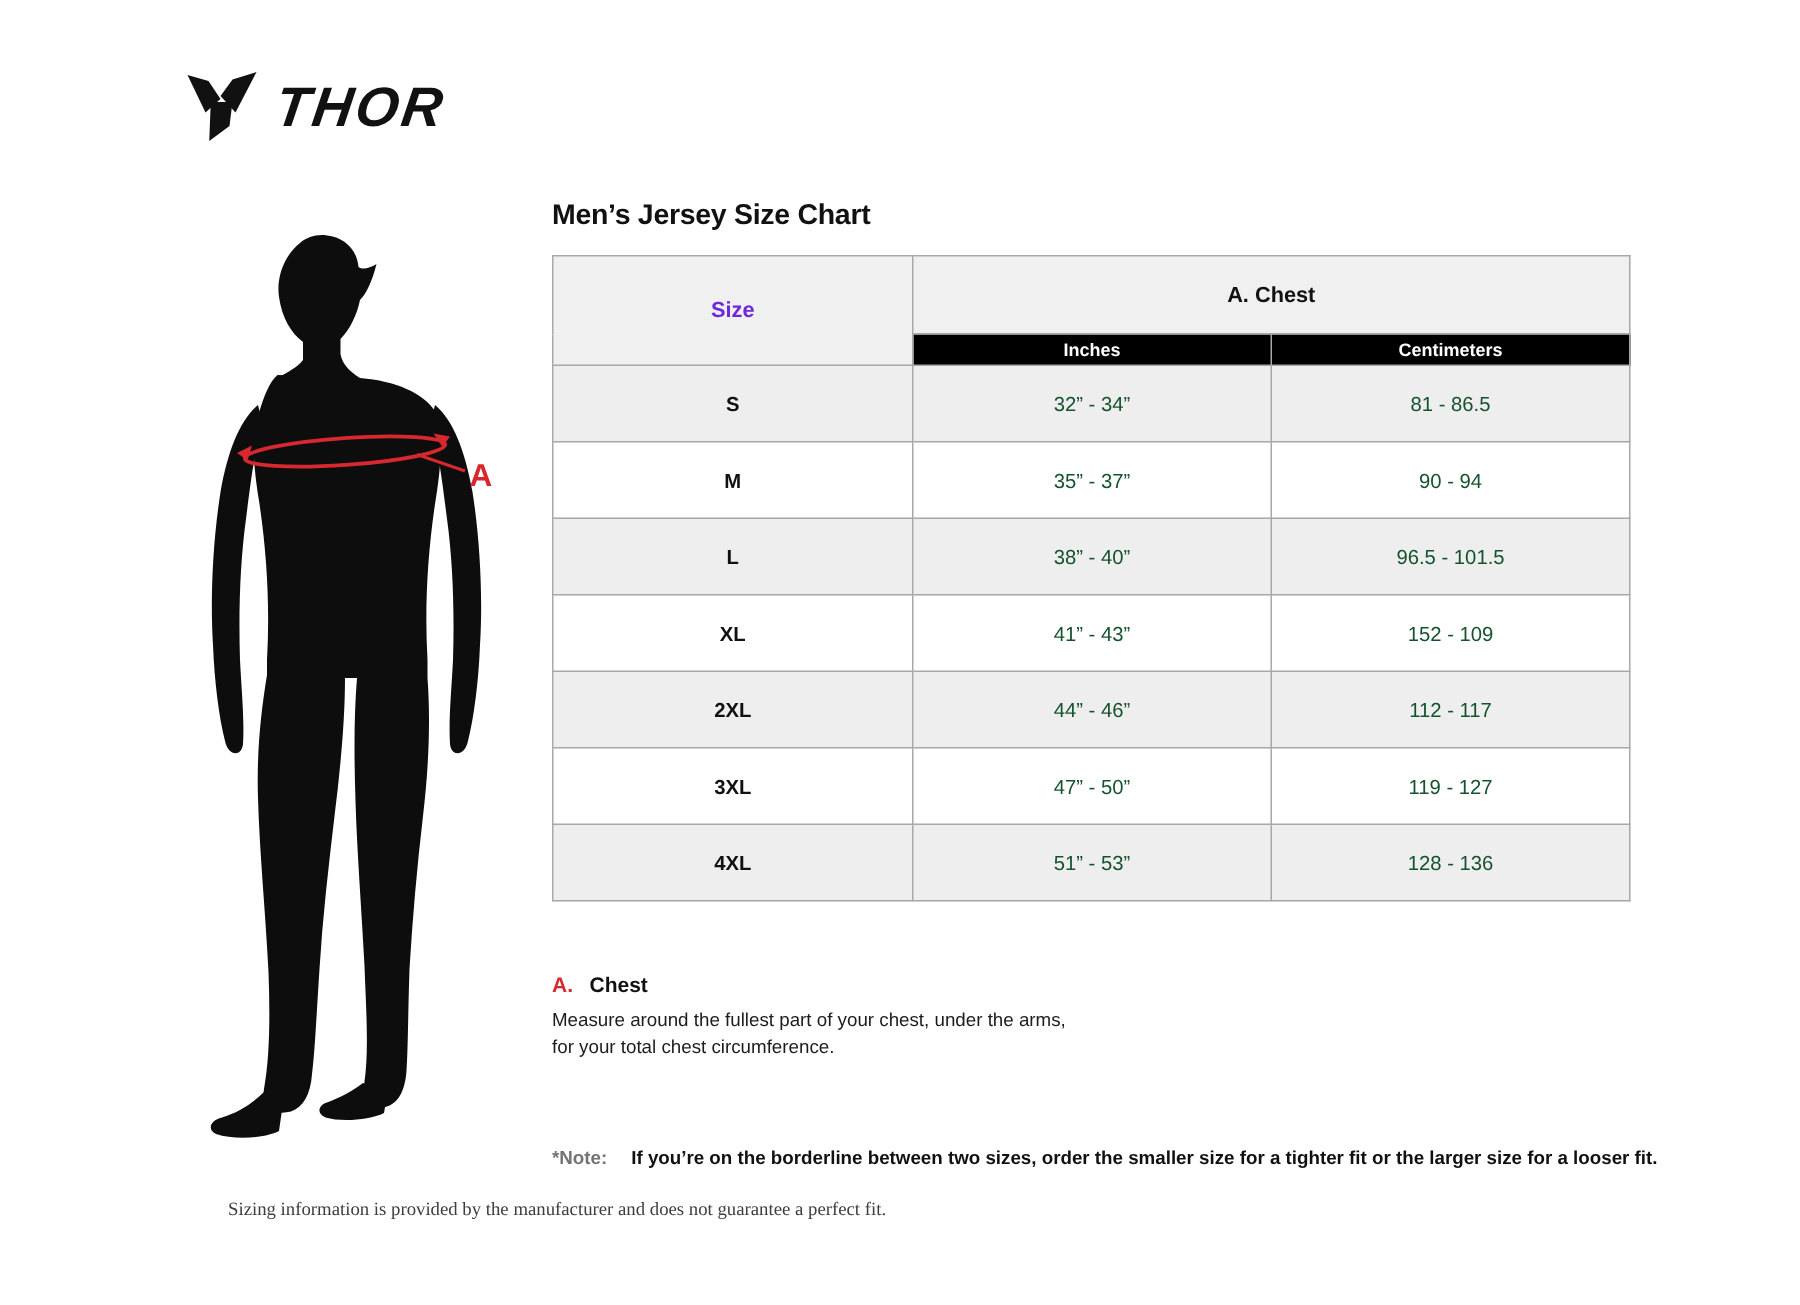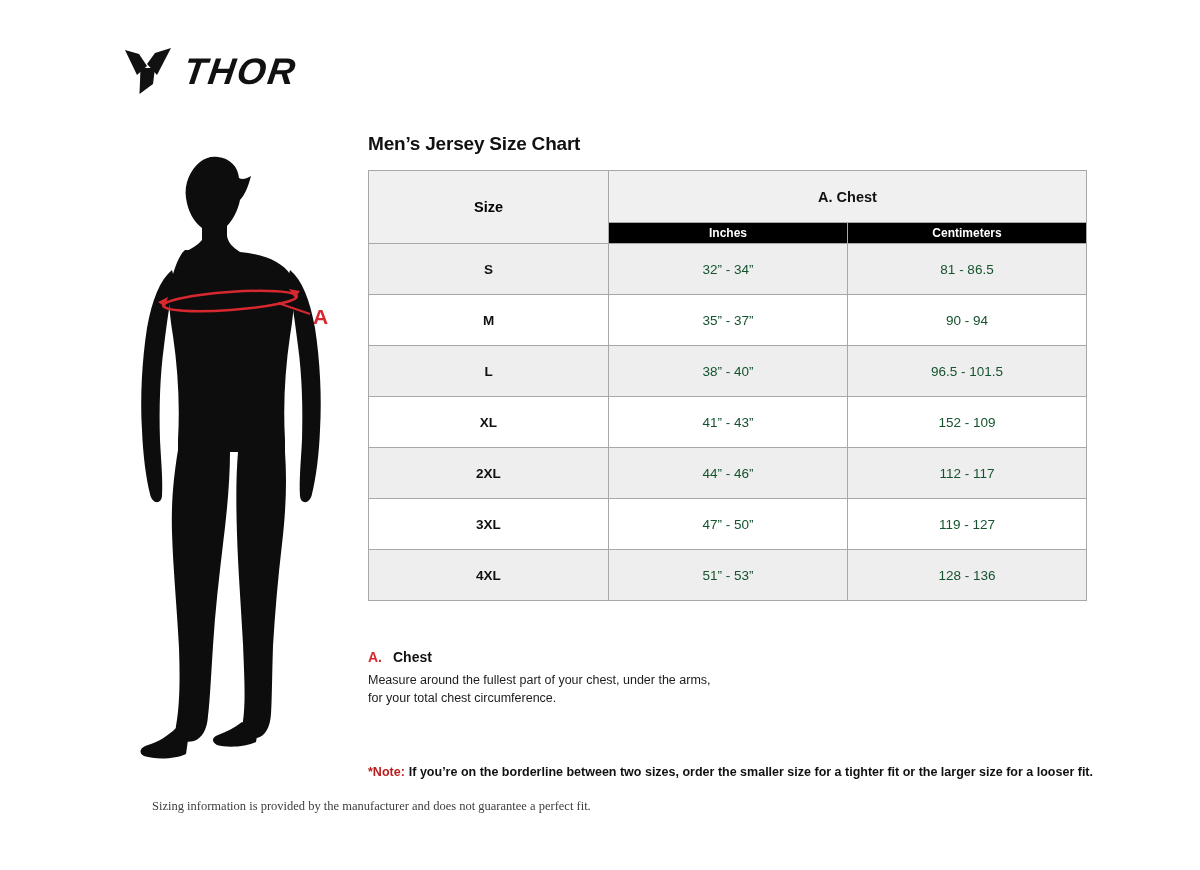--- a/index.html
+++ b/index.html
@@ -18,39 +18,39 @@
 
   
   .chart-title { position:absolute; left:368px; top:133px; font-size:19px; font-weight:700; color:#111; letter-spacing:-0.2px; }
 
   table.size-table { position:absolute; left:368px; top:170px; width:718px;
                      border-collapse:collapse; table-layout:fixed; }
   table.size-table col.c-size { width:240px; }
   table.size-table col.c-in   { width:239px; }
   table.size-table col.c-cm   { width:239px; }
   table.size-table th, table.size-table td { border:1px solid #a8a8a8; text-align:center; vertical-align:middle; }
-  th.size-head { background:#f0f0f0; font-size:14.5px; font-weight:700; color:#000000; }
+  th.size-head { background:#f0f0f0; font-size:14.5px; font-weight:700; color:#6d28d9; }
   tr.group-row th.group-head { height:52px; background:#f0f0f0; font-size:14.5px; font-weight:700; color:#111; }
   tr.unit-row th { height:21px; background:#000000; color:#fff; font-size:12px; font-weight:700; }
   tbody.size-body td { height:51px; font-size:13.5px; color:#14532d; }
   tbody.size-body td.cell-size { font-weight:700; color:#111; }
   tbody.size-body tr:nth-child(odd)  { background:#eeeeee; }
   tbody.size-body tr:nth-child(even) { background:#ffffff; }
 
   
   .measure { position:absolute; left:368px; top:632px; width:400px; }
   .measure-title { font-size:19px; font-weight:700; color:#111; }
   .measure-item { margin-top:16px; }
   .measure-key  { color:#d7282f; font-weight:700; font-size:14px; }
   .measure-name { color:#111; font-weight:700; font-size:14px; margin-left:11px; }
   .measure-desc { margin-top:5px; width:356px; font-size:12.5px; line-height:1.45; color:#1c1c1c; }
 
   
   .note { position:absolute; left:368px; top:765px; font-size:12.5px; font-weight:700; color:#111; white-space:nowrap; }
-  .note-prefix { color:#b91c1c; margin-right:4px; }
+  .note-prefix { color:#737373; margin-right:16px; }
 
   
   .footer { position:absolute; left:115px; top:797px; font-family:"Liberation Serif", serif;
             font-size:12.5px; color:#3d3d3d; line-height:1.45;margin-left:37px; }
 </style>
 </head>
 <body>
 
 <div class="page">
 

